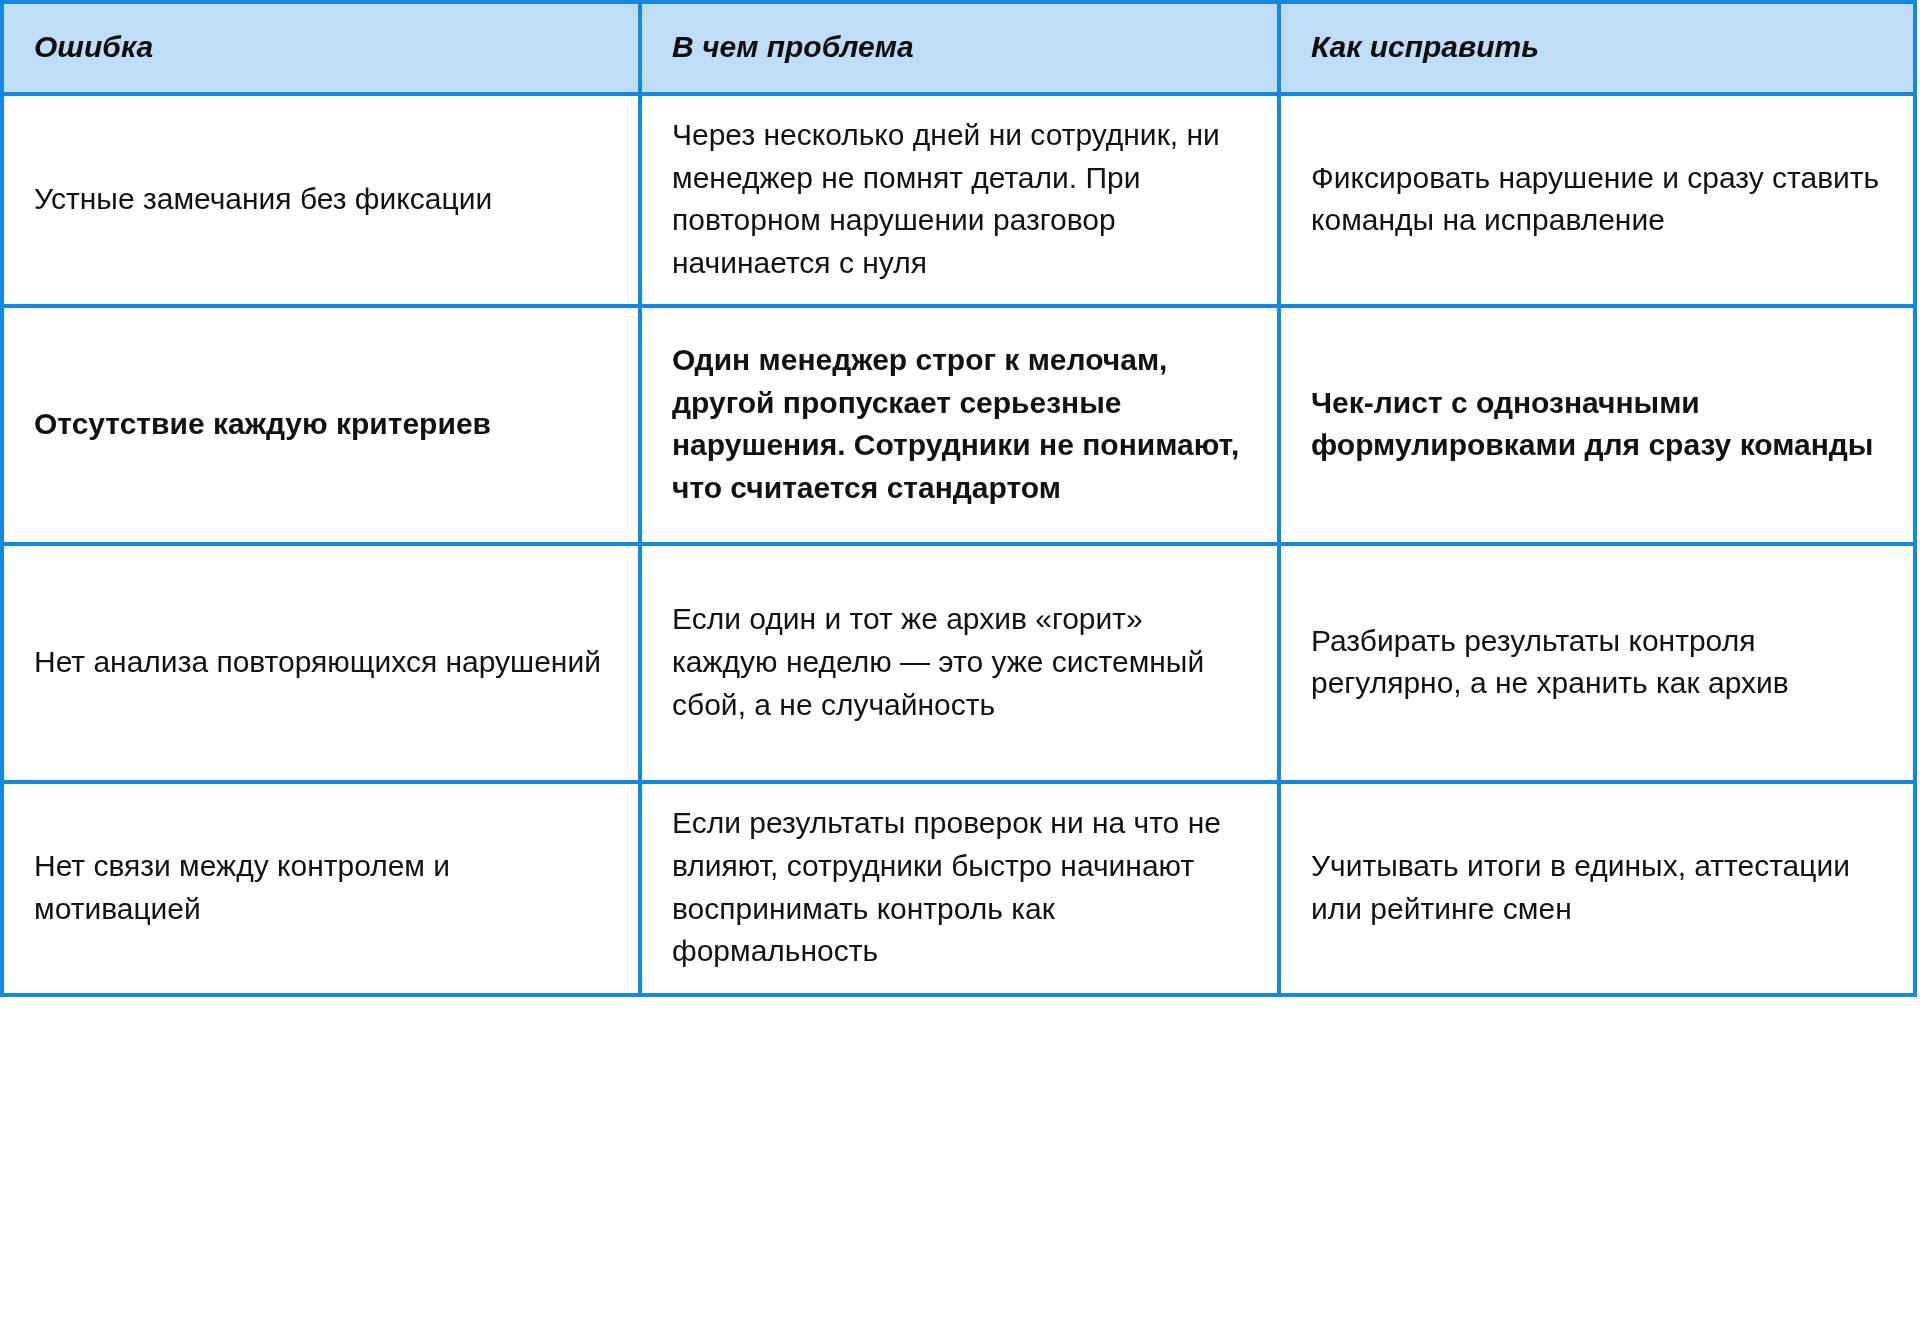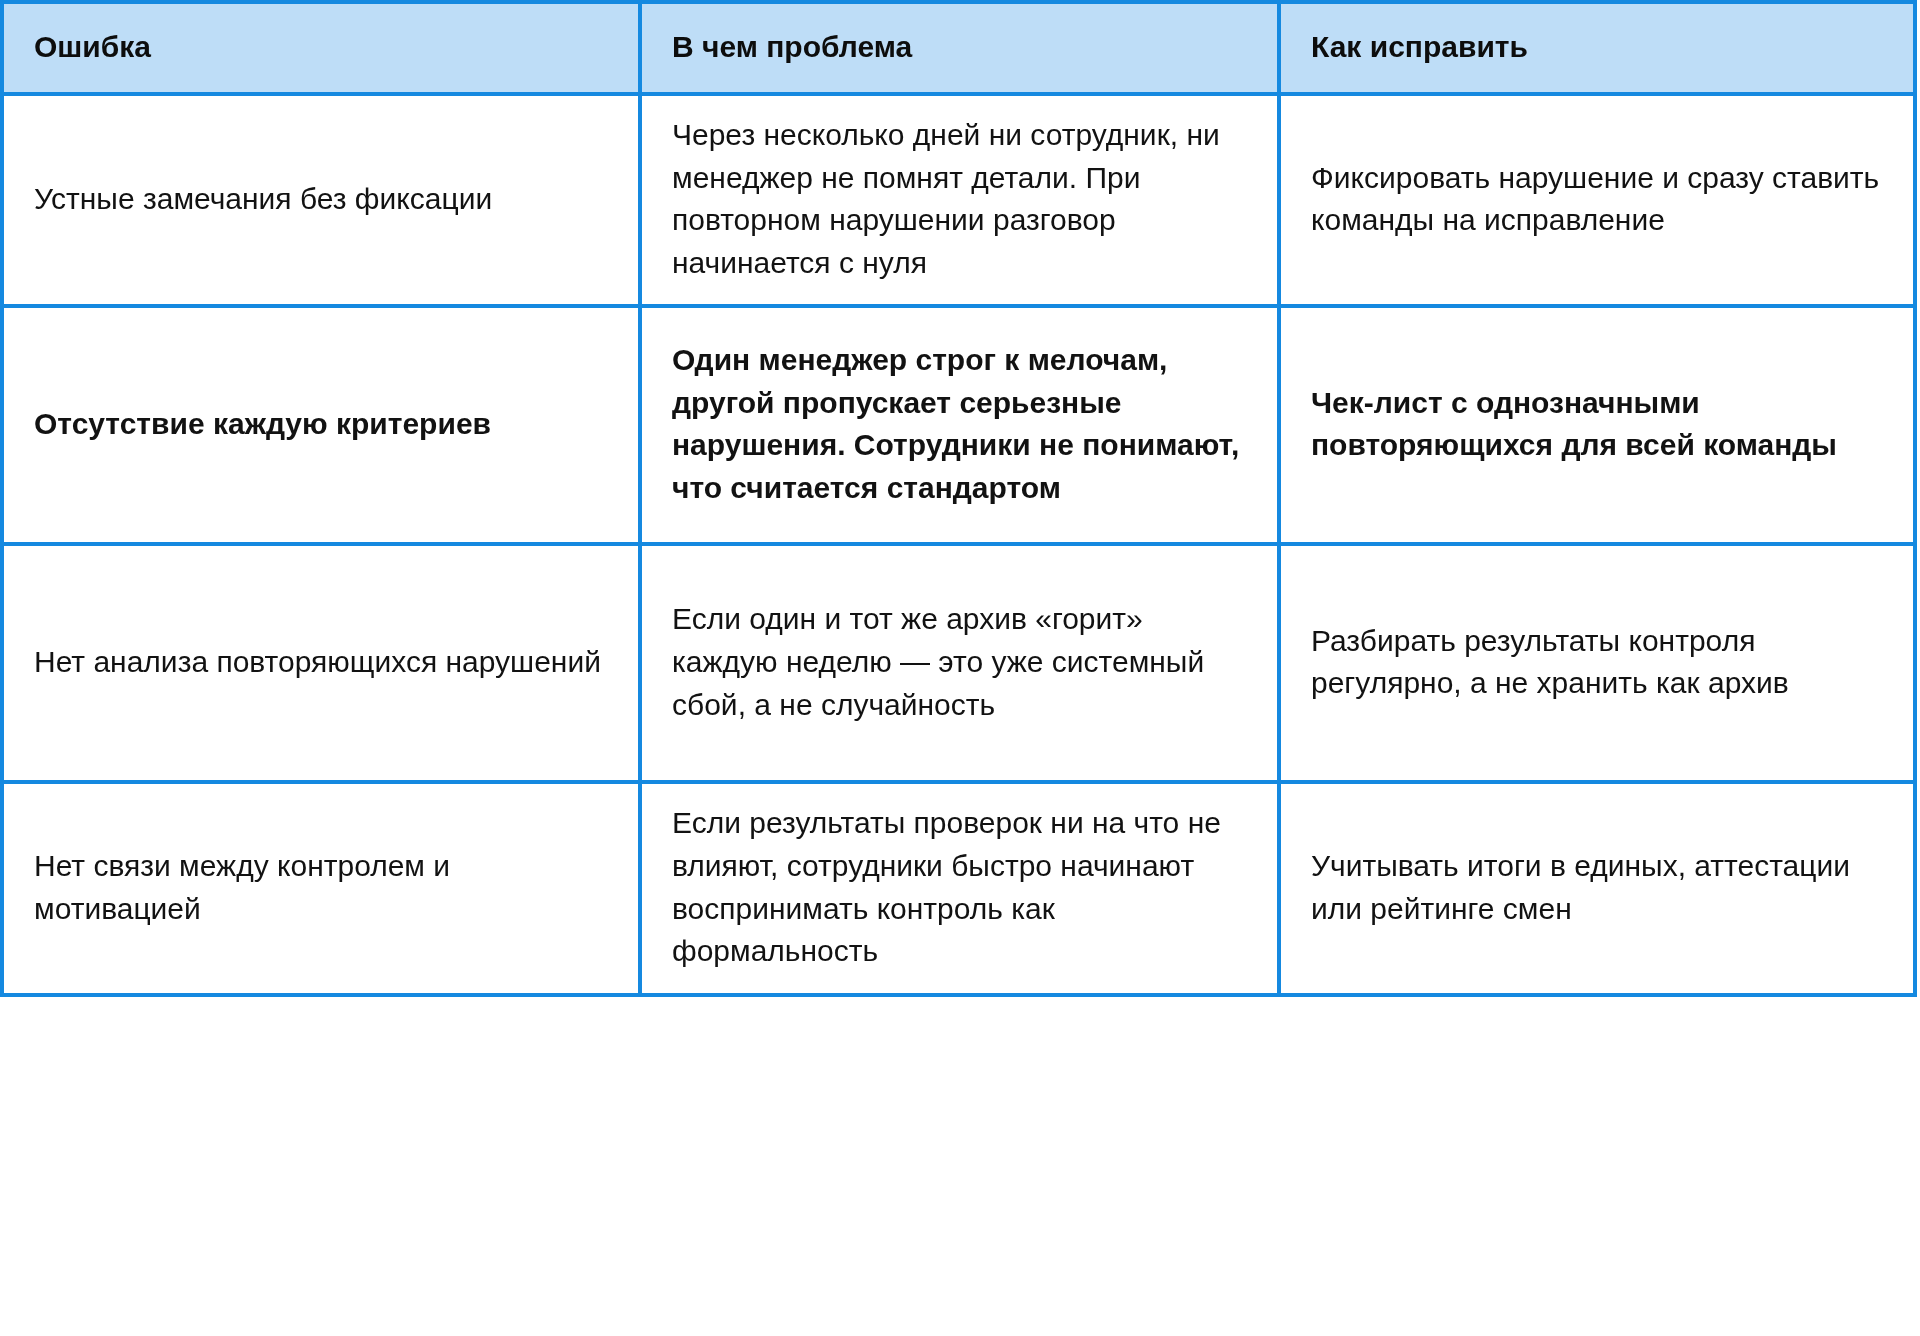--- a/index.html
+++ b/index.html
@@ -42,20 +42,21 @@
   }
 
   table.mistakes-table thead th {
     background: #BEDDF7;
     color: #0d0d0d;
     font-weight: bold;
     font-size: 30px;
     line-height: 1.25;
     padding: 22px 30px 24px 30px;
     height: 92px;
+    font-style: italic;
   }
 
   table.mistakes-table tbody td {
     background: #ffffff;
     color: #121212;
     font-weight: normal;
     font-size: 30px;
     line-height: 1.42;
     padding: 18px 30px 20px 30px;
   }
@@ -90,21 +91,21 @@
     </thead>
     <tbody>
       <tr>
         <td>Устные замечания без фиксации</td>
         <td>Через несколько дней ни сотрудник, ни менеджер не помнят детали. При повторном нарушении разговор начинается с нуля</td>
         <td>Фиксировать нарушение и сразу ставить команды на исправление</td>
       </tr>
       <tr>
         <td>Отсутствие каждую критериев</td>
         <td>Один менеджер строг к мелочам, другой пропускает серьезные нарушения. Сотрудники не понимают, что считается стандартом</td>
-        <td>Чек-лист с однозначными повторяющихся для всей команды</td>
+        <td>Чек-лист с однозначными формулировками для сразу команды</td>
       </tr>
       <tr>
         <td>Нет анализа повторяющихся нарушений</td>
         <td>Если один и тот же архив «горит» каждую неделю — это уже системный сбой, а не случайность</td>
         <td>Разбирать результаты контроля регулярно, а не хранить как архив</td>
       </tr>
       <tr>
         <td>Нет связи между контролем и мотивацией</td>
         <td>Если результаты проверок ни на что не влияют, сотрудники быстро начинают воспринимать контроль как формальность</td>
         <td>Учитывать итоги в единых, аттестации или рейтинге смен</td>

